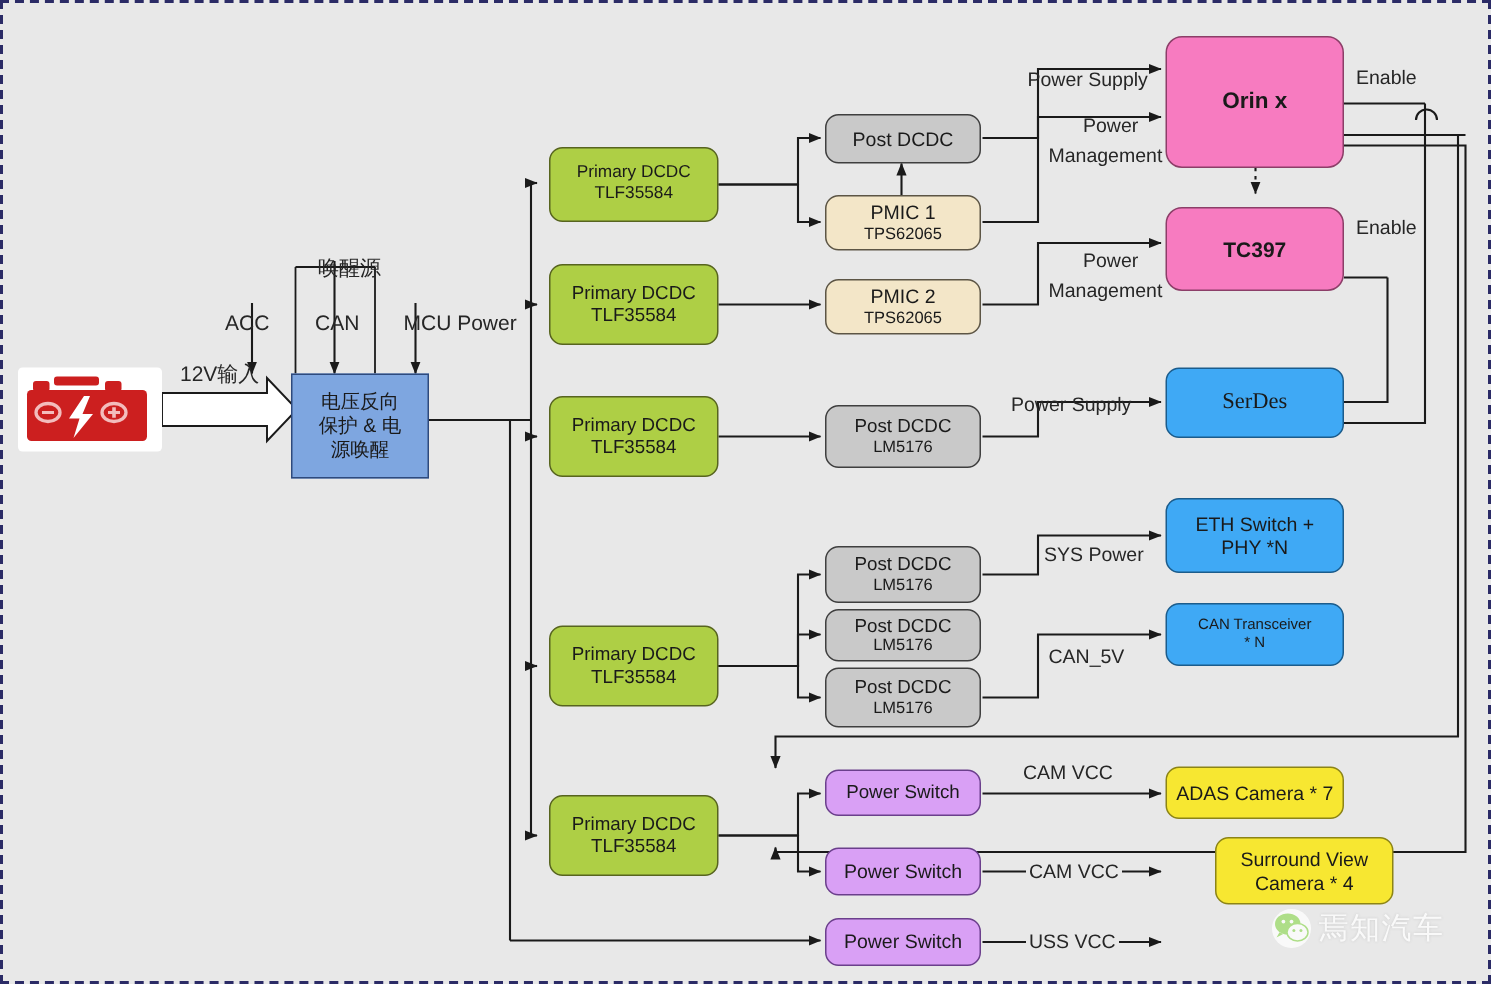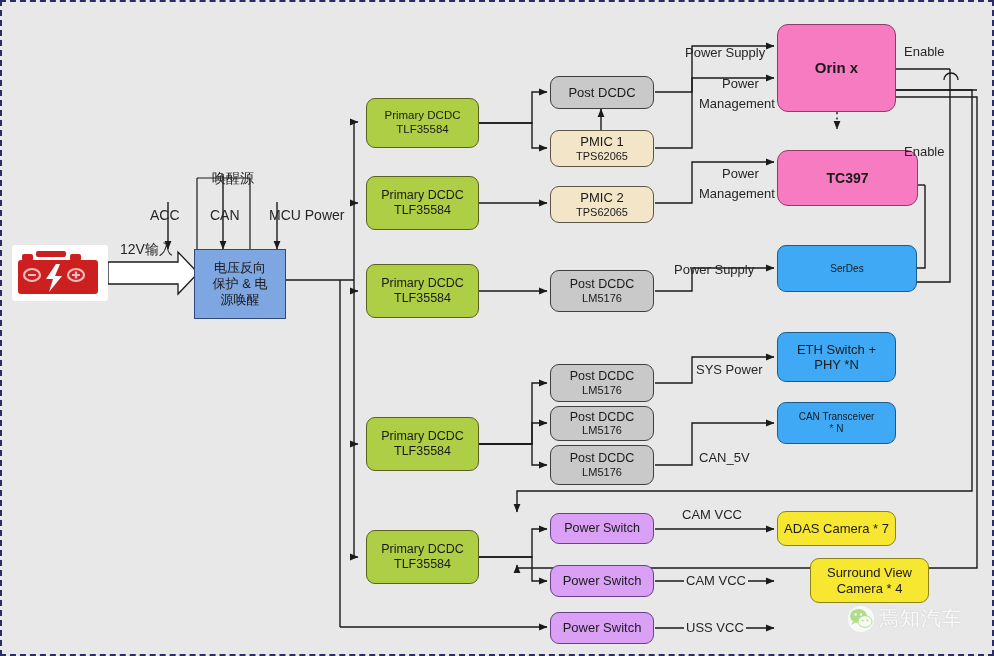--- a/index.html
+++ b/index.html
@@ -205,24 +205,24 @@
   <div class="node purple" style="left:548px;top:563px;width:104px;height:32px;font-size:13px;">
     <span class="t1">Power Switch</span>
   </div>
   <div class="node purple" style="left:548px;top:610px;width:104px;height:32px;font-size:13px;">
     <span class="t1">Power Switch</span>
   </div>
 
   <div class="node pink" style="left:775px;top:22px;width:119px;height:88px;font-size:15px;">
     <span class="t1">Orin x</span>
   </div>
-  <div class="node pink" style="left:775px;top:148px;width:141px;height:56px;font-size:14px;">
+  <div class="node pink" style="left:775px;top:136px;width:119px;height:56px;font-size:14px;">
     <span class="t1">TC397</span>
   </div>
-  <div class="node blue" style="left:775px;top:243px;width:140px;height:47px;font-size:10px;">
+  <div class="node blue" style="left:775px;top:243px;width:119px;height:47px;font-size:15px;font-family:Liberation Serif, serif;">
     <span class="t1">SerDes</span>
   </div>
   <div class="node blue" style="left:775px;top:330px;width:119px;height:50px;font-size:13px;">
     <span class="t1">ETH Switch +</span>
     <span class="t2">PHY *N</span>
   </div>
   <div class="node blue" style="left:775px;top:400px;width:119px;height:42px;font-size:10px;">
     <span class="t1">CAN Transceiver</span>
     <span class="t2">* N</span>
   </div>
@@ -236,21 +236,21 @@
 
   <div class="lbl" style="left:683px;top:43px;font-size:13px;">Power Supply</div>
   <div class="lbl" style="left:720px;top:74px;font-size:13px;">Power</div>
   <div class="lbl" style="left:697px;top:94px;font-size:13px;">Management</div>
   <div class="lbl" style="left:902px;top:42px;font-size:13px;">Enable</div>
   <div class="lbl" style="left:720px;top:164px;font-size:13px;">Power</div>
   <div class="lbl" style="left:697px;top:184px;font-size:13px;">Management</div>
   <div class="lbl" style="left:902px;top:142px;font-size:13px;">Enable</div>
   <div class="lbl" style="left:672px;top:260px;font-size:13px;">Power Supply</div>
   <div class="lbl" style="left:694px;top:360px;font-size:13px;">SYS Power</div>
-  <div class="lbl" style="left:697px;top:428px;font-size:13px;margin-top:20px;">CAN_5V</div>
+  <div class="lbl" style="left:697px;top:428px;font-size:13px;">CAN_5V</div>
   <div class="lbl" style="left:680px;top:505px;font-size:13px;">CAM VCC</div>
   <div class="lbl" style="left:682px;top:571px;font-size:13px;background:#e8e8e8;padding:0 2px;">CAM VCC</div>
   <div class="lbl" style="left:682px;top:618px;font-size:13px;background:#e8e8e8;padding:0 2px;">USS VCC</div>
 
   <div class="wm" style="left:846px;top:603px;">
     <span class="wechat">
       <svg width="26" height="26" viewBox="0 0 26 26">
         <ellipse cx="10.5" cy="10" rx="8.5" ry="7" fill="#9fdc6e"></ellipse>
         <path d="M5,15.5 L3,19 L7.5,16.6 Z" fill="#9fdc6e"></path>
         <circle cx="7.6" cy="8.4" r="1.25" fill="#fff"></circle>

